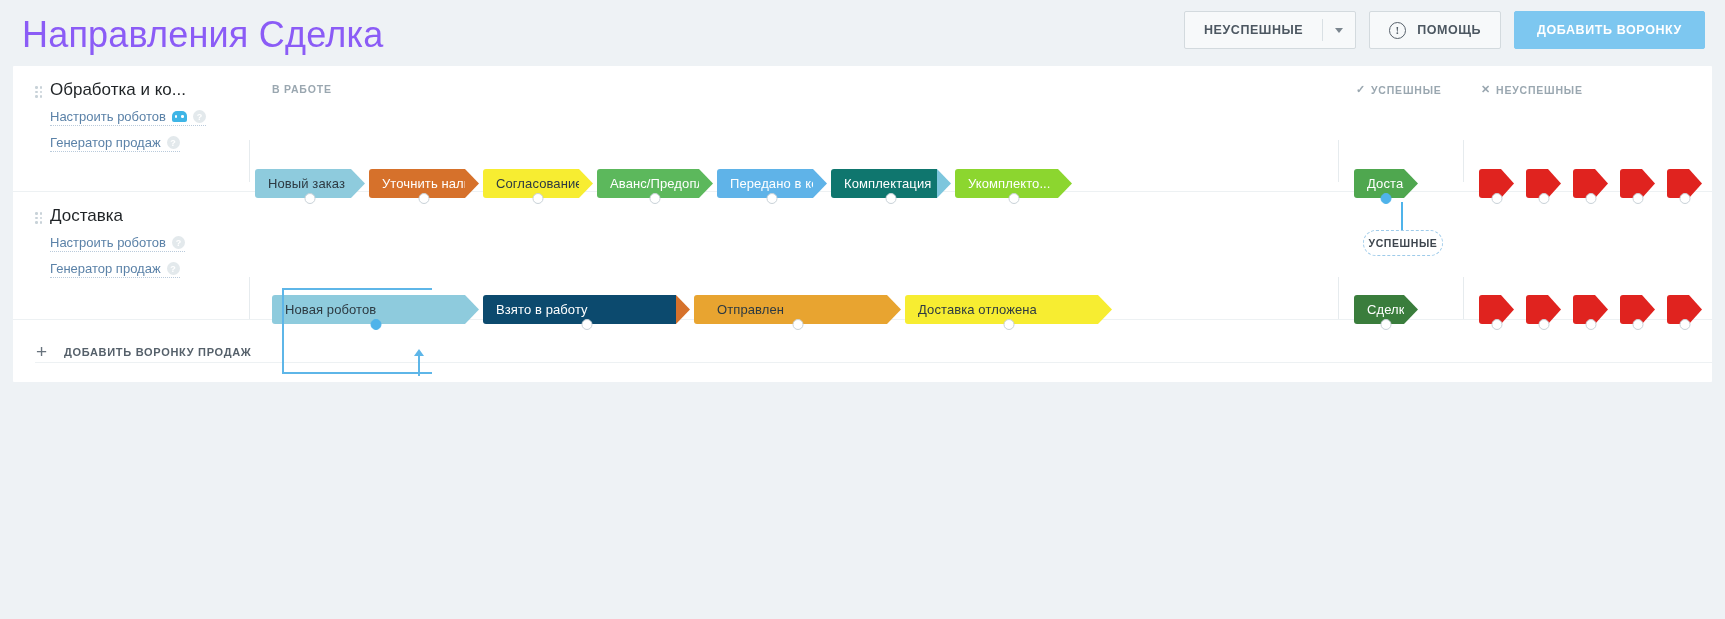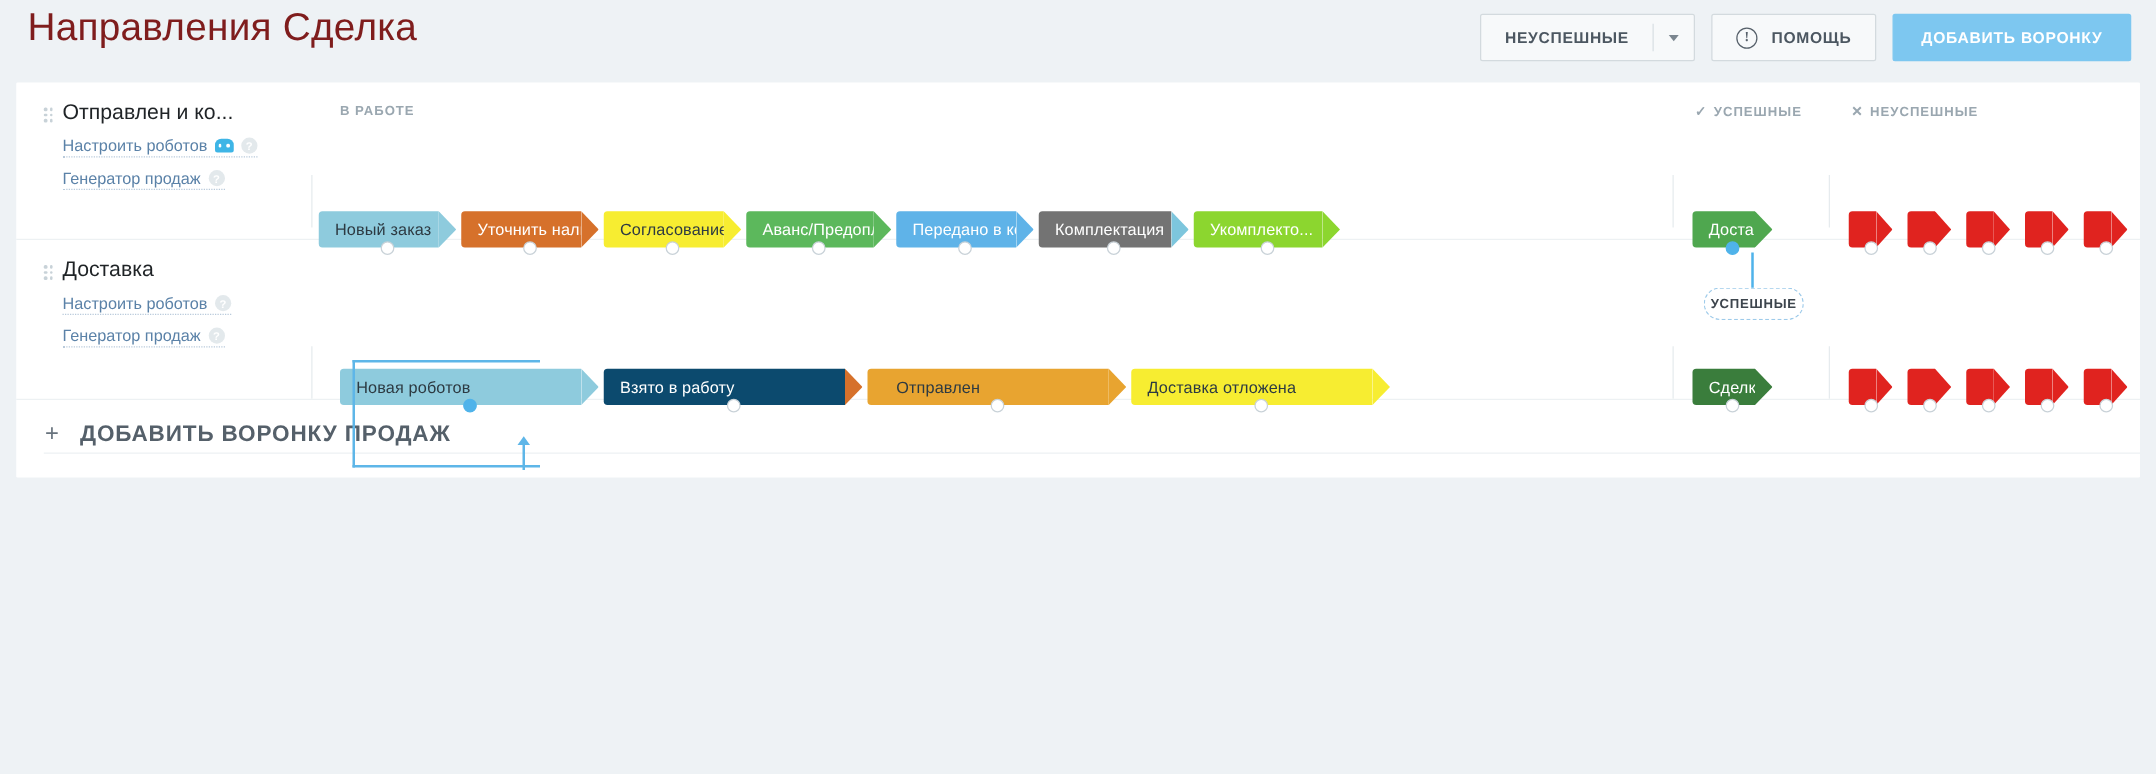--- a/index.html
+++ b/index.html
@@ -12,24 +12,24 @@
   }
 
   
   .header {
     position: relative;
     height: 66px;
     background: #eef2f5;
   }
   .page-title {
     position: absolute;
-    left: 22px; top: 4px;
-    font-size: 31px;
+    left: 22px; top: 14px;
+    font-size: 36px;
     font-weight: 400;
-    color: #7f1d1d;
+    color: #8b5cf6;
     letter-spacing: 0.2px;
   }
   .header-actions {
     position: absolute;
     right: 20px; top: 11px;
     display: flex;
     align-items: stretch;
     gap: 13px;
     height: 38px;
   }
@@ -282,21 +282,21 @@
     cursor: pointer;
   }
   .plus-icon {
     position: relative;
     width: 13px; height: 13px;
     color: #68737d;
     font-size: 19px; line-height: 13px; font-weight: 400;
     display: flex; align-items: center; justify-content: center;
   }
   .add-label {
-    font-size: 18px; font-weight: bold; letter-spacing: 0.7px;
+    font-size: 11px; font-weight: bold; letter-spacing: 0.7px;
     color: #55606a;
   }
   .footer-sep {
     position: absolute;
     left: 22px; right: 0; top: 296px;
     height: 1px; background: #edf1f3;
   }
 </style>
 </head>
 <body>
@@ -346,21 +346,21 @@
   <div class="funnel-row">
     <div class="row-info">
       <span class="drag-handle">
         <i></i>
           <i></i>
           <i></i>
           <i></i>
           <i></i>
           <i></i>
       </span>
-      <div class="row-title">Отправлен и ко...</div>
+      <div class="row-title">Обработка и ко...</div>
       <span class="row-link-wrap">
         <span class="row-link">
           <span>Настроить роботов</span>
           <span class="robot-icon"></span>
           <span class="q-icon">?</span>
         </span>
       </span>
       <span class="row-link-wrap">
         <span class="row-link">
           <span>Генератор продаж</span>
@@ -398,21 +398,21 @@
           <span class="dot"></span>
         </div>
         <div class="stage">
           <div class="body" style="background: rgb(95, 179, 232); width: 96px;">
             <span class="name" style="color: rgb(255, 255, 255);">Передано в ко...</span>
           </div>
           <div class="tip" style="background: rgb(95, 179, 232);"></div>
           <span class="dot"></span>
         </div>
         <div class="stage">
-          <div class="body" style="background: #737373; width: 106px;">
+          <div class="body" style="background: #0f766e; width: 106px;">
             <span class="name" style="color: rgb(255, 255, 255);">Комплектация</span>
           </div>
           <div class="tip" style="background: rgb(125, 198, 221);"></div>
           <span class="dot"></span>
         </div>
         <div class="stage">
           <div class="body" style="background: rgb(140, 214, 47); width: 103px;">
             <span class="name" style="color: rgb(255, 255, 255);">Укомплекто...</span>
           </div>
           <div class="tip" style="background: rgb(140, 214, 47);"></div>

